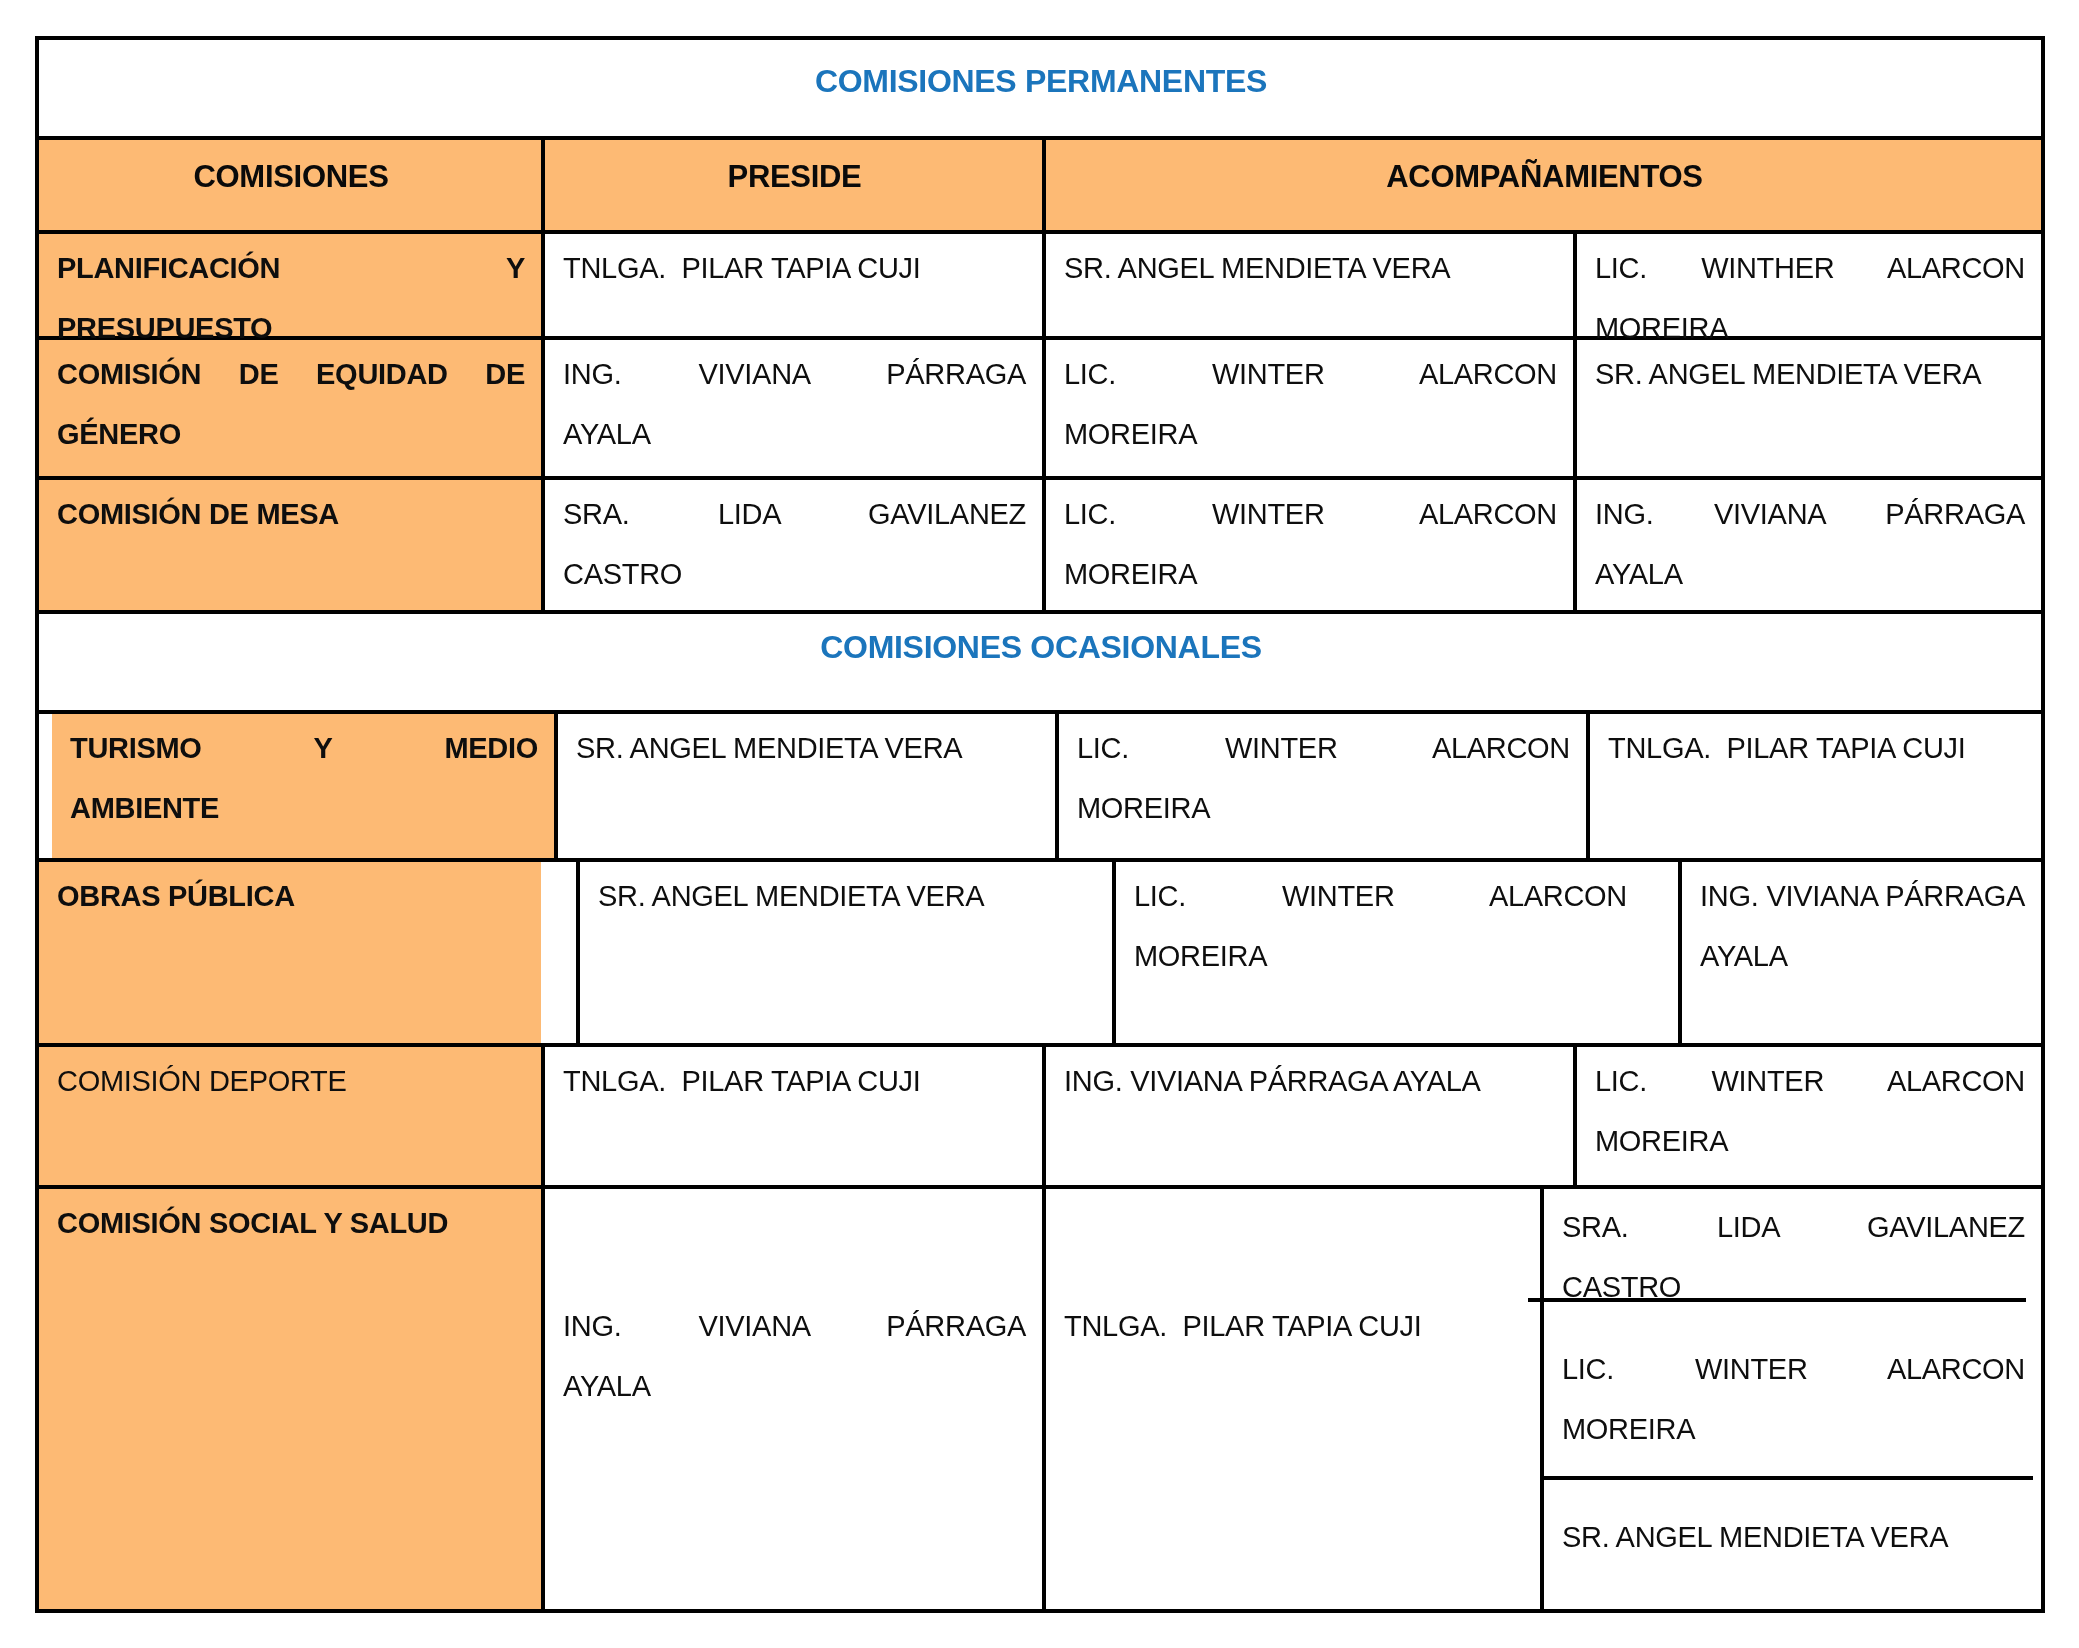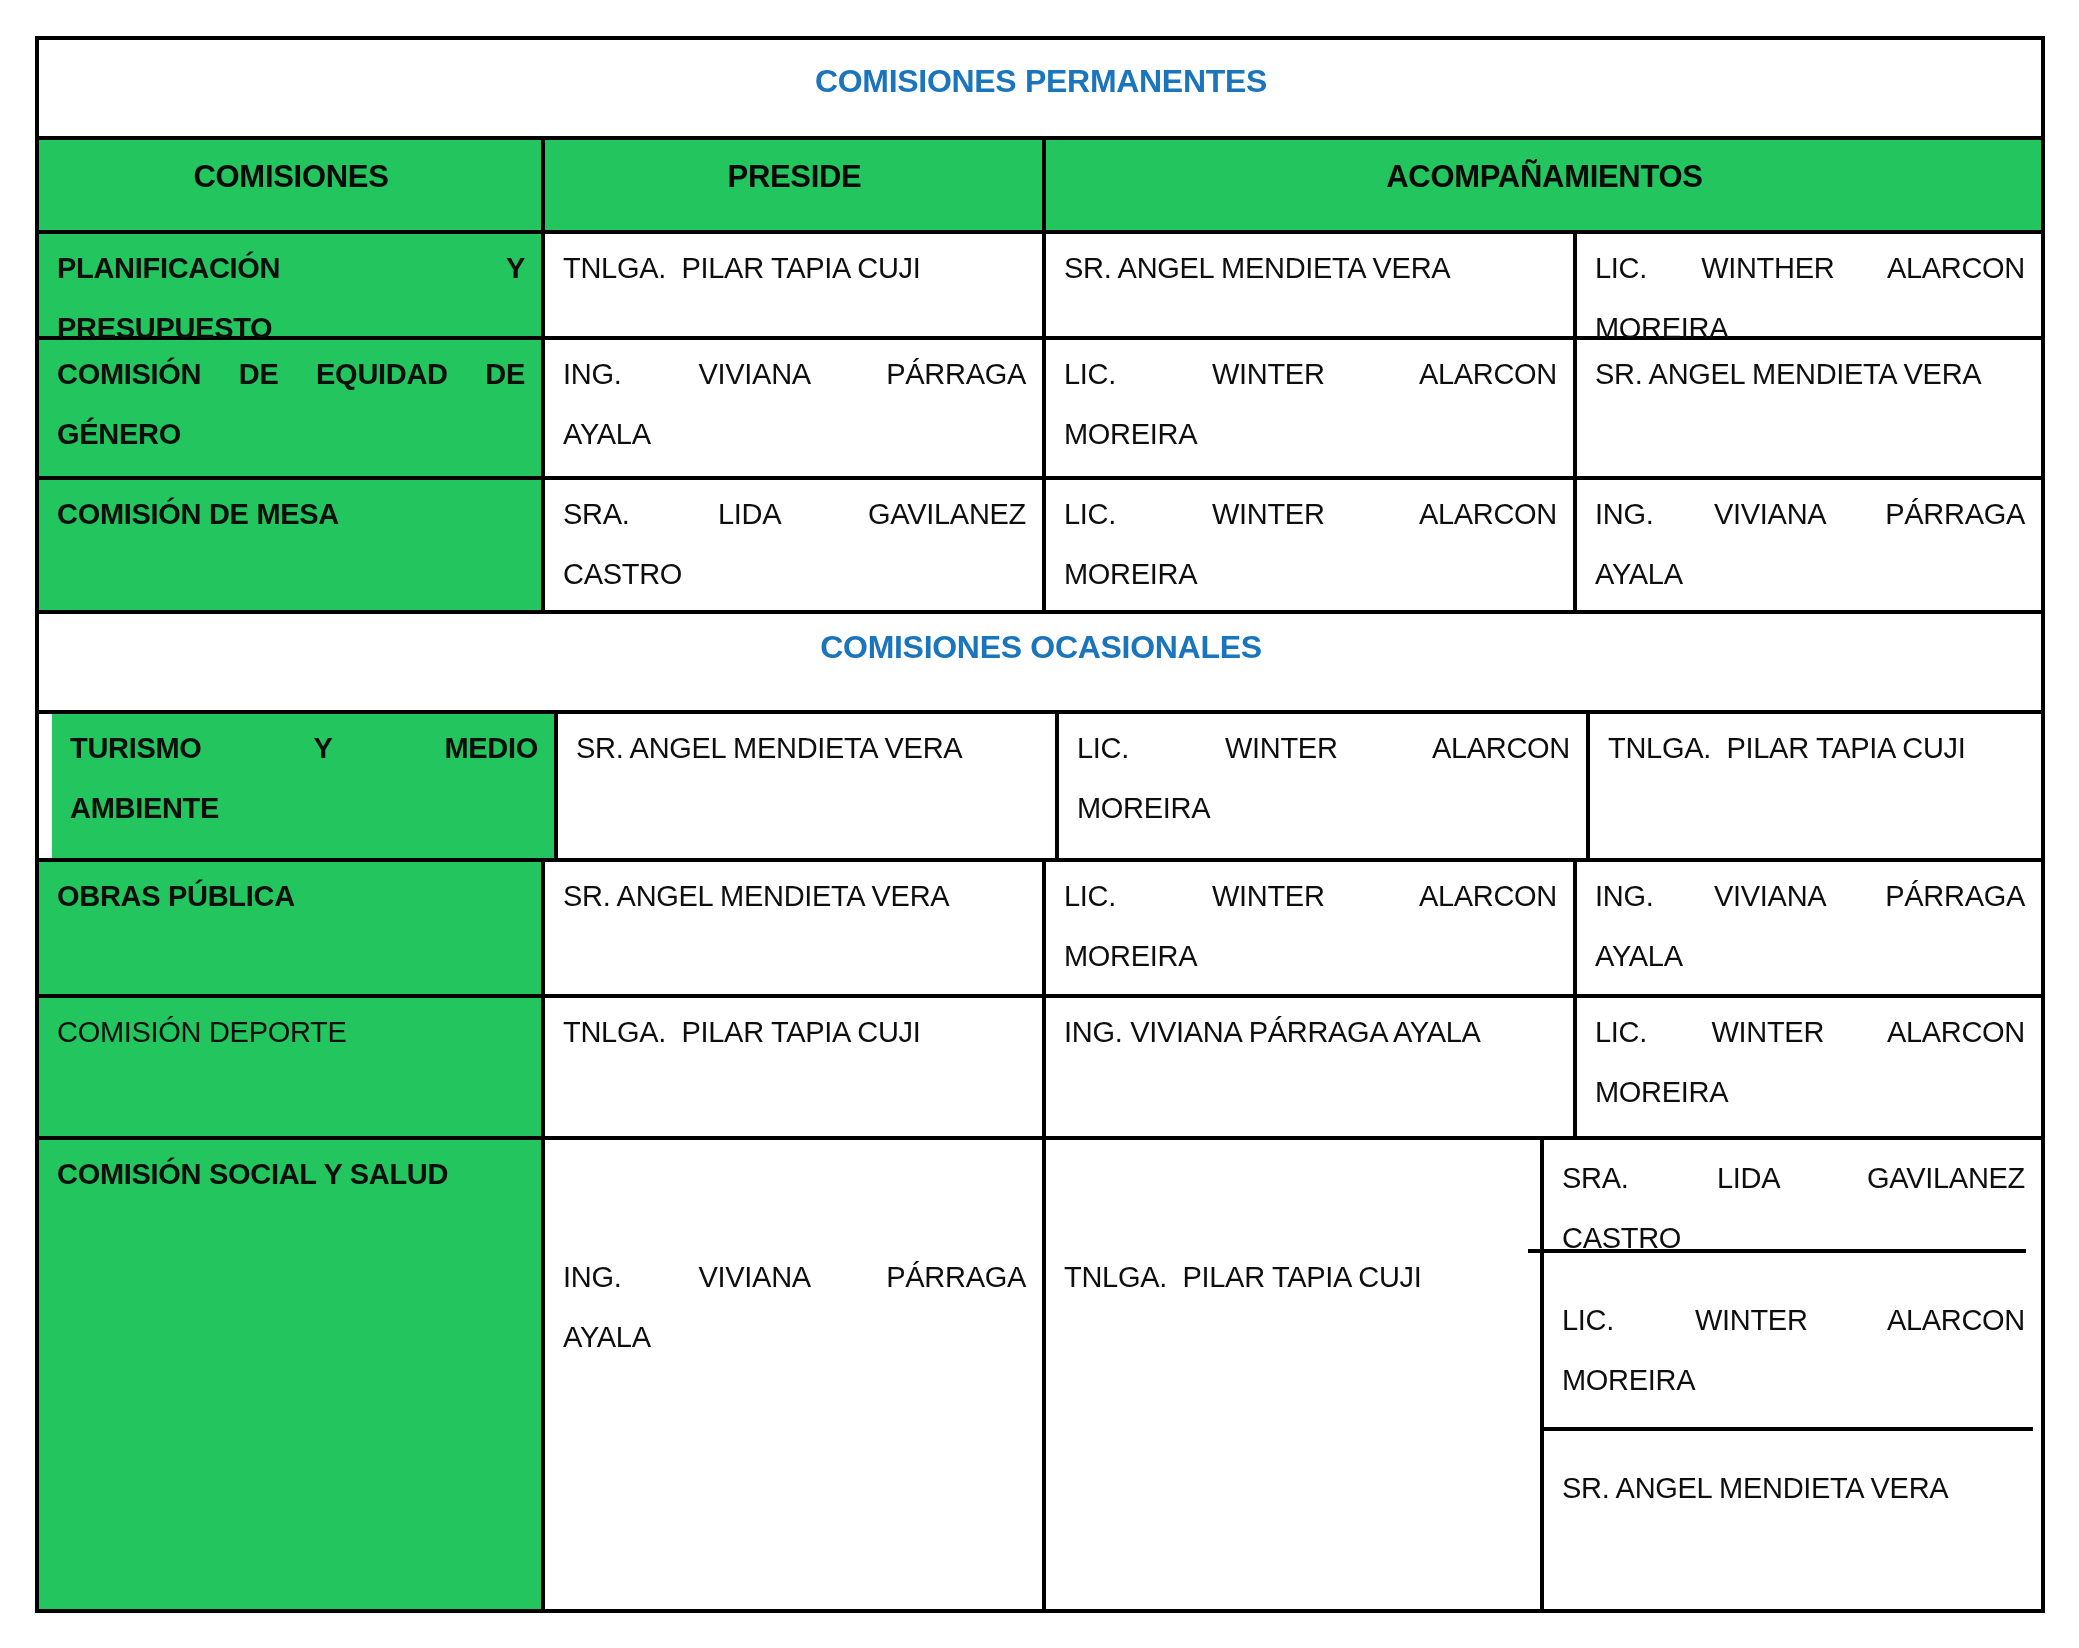--- a/index.html
+++ b/index.html
@@ -13,37 +13,37 @@
     background:#fff;
   }
   .row{display:flex;box-sizing:border-box;border-top:4px solid #000;flex:none;}
   .row.first{border-top:none;margin-top:8px;}
   .cell{
     box-sizing:border-box;border-left:4px solid #000;position:relative;
     padding:4px 16px 0 18px;overflow:visible;
   }
   .cell.c0{border-left:none;}
   .cell.full{flex:1;border-left:none;}
-  .green{background:#22c55e;}
+  .green{background:#fdba74;}
   
   .w1{width:502px;flex:none;}
   .w2{width:501px;flex:none;}
   .w3{width:531px;flex:none;}
   .w4{flex:1;}
   .w3s{width:498px;flex:none;}   
   .wspan{flex:1;}                
   
   .h-title{height:88px;}
   .h-head{height:94px;}
   .h-r1{height:106px;}
   .h-r2{height:140px;}
   .h-r3{height:134px;}
   .h-div{height:100px;}
   .h-r4{height:148px;padding-left:13px;}
-  .h-r5{height:136px;}
+  .h-r5{height:185px;gap:35px;}
   .h-r6{height:142px;}
   .h-r7{flex:1;}
   
   .cline{
     font-size:29px;line-height:60px;height:60px;letter-spacing:-0.3px;
     color:#0e0e0e;white-space:pre-wrap;
   }
   .jline{text-align:justify;text-align-last:justify;white-space:normal;}
   .bold{font-weight:bold;}
   .sec-title{

